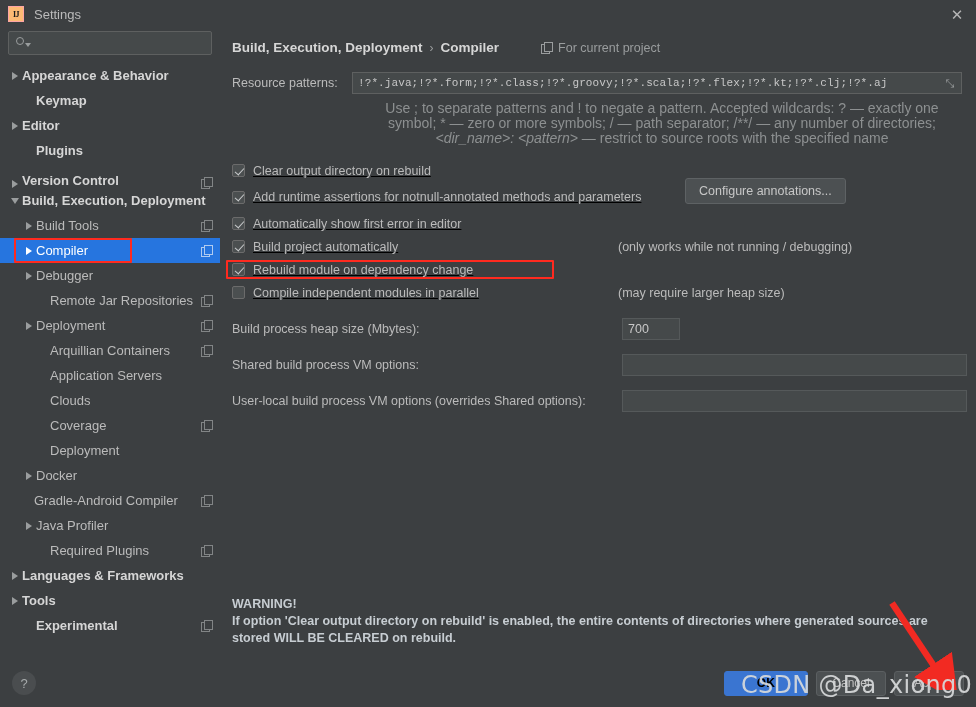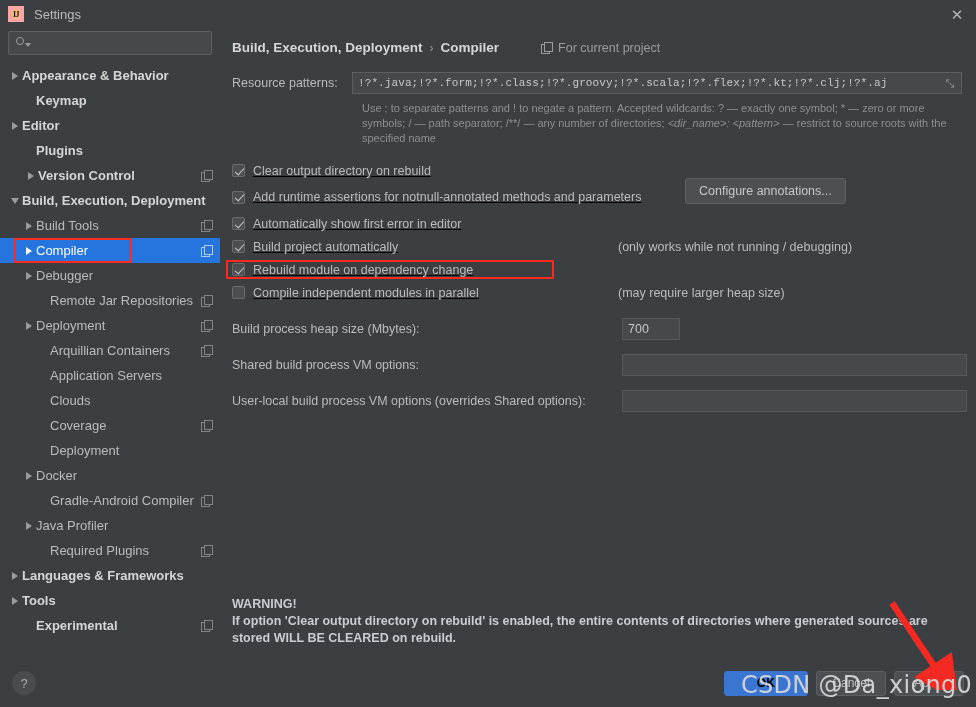--- a/index.html
+++ b/index.html
@@ -21,21 +21,21 @@
   
   .titlebar {
     height: 28px; flex: 0 0 28px;
     background: #3c3f41;
     display: flex; align-items: center;
     padding: 0 6px 0 8px;
     position: relative;
   }
   .ij-logo {
     width: 16px; height: 16px;
-    border: 4px solid #fca5a5;
+    border: 1px solid #fca5a5;
     background: #fdba74;
     color: #1b1b1b;
     font-size: 8px; font-weight: bold;
     display: flex; align-items: center; justify-content: center;
     letter-spacing: -0.5px;
     font-family: "Liberation Serif", serif;
   }
   .title-text {
     margin-left: 10px;
     color: #bbbbbb;
@@ -194,23 +194,24 @@
     position: absolute; right: 2px; top: 1px;
     width: 18px; height: 18px;
     display: flex; align-items: center; justify-content: center;
     color: #9a9d9e; font-size: 11px;
     cursor: pointer;
   }
 
   .help-text {
     margin: 7px 0 0 130px;
     color: #8d9091;
-    font-size: 11px;
+    font-size: 14px;
     line-height: 15px;
     max-width: 610px;
+    text-align: center;
   }
   .help-text i { font-style: italic; }
 
   .checks { margin-top: 13px; text-decoration: underline; }
   .chk-row {
     display: flex; align-items: center;
     height: 23px;
     position: relative;
   }
   .cbox {
@@ -371,21 +372,21 @@
             <span class="label">Keymap</span>
           </div>
           <div class="tree-row bold" style="padding-left: 8px;">
             <span class="arrow closed"></span>
             <span class="label">Editor</span>
           </div>
           <div class="tree-row bold" style="padding-left: 22px;">
             <span class="arrow"></span>
             <span class="label">Plugins</span>
           </div>
-          <div class="tree-row bold" style="padding-left: 24px;">
+          <div class="tree-row bold" style="padding-left: 8px; align-items: flex-end;">
             <span class="arrow closed"></span>
             <span class="label">Version Control</span>
             <span class="copy-ico"></span>
           </div>
           <div class="tree-row bold" style="padding-left: 8px;">
             <span class="arrow open"></span>
             <span class="label">Build, Execution, Deployment</span>
           </div>
           <div class="tree-row" style="padding-left: 22px;">
             <span class="arrow closed"></span>
@@ -430,21 +431,21 @@
             <span class="copy-ico"></span>
           </div>
           <div class="tree-row" style="padding-left: 36px;">
             <span class="arrow"></span>
             <span class="label">Deployment</span>
           </div>
           <div class="tree-row" style="padding-left: 22px;">
             <span class="arrow closed"></span>
             <span class="label">Docker</span>
           </div>
-          <div class="tree-row" style="padding-left: 36px;">
+          <div class="tree-row" style="padding-left: 20px;">
             <span class="arrow"></span>
             <span class="label">Gradle-Android Compiler</span>
             <span class="copy-ico"></span>
           </div>
           <div class="tree-row" style="padding-left: 22px;">
             <span class="arrow closed"></span>
             <span class="label">Java Profiler</span>
           </div>
           <div class="tree-row" style="padding-left: 36px;">
             <span class="arrow"></span>

